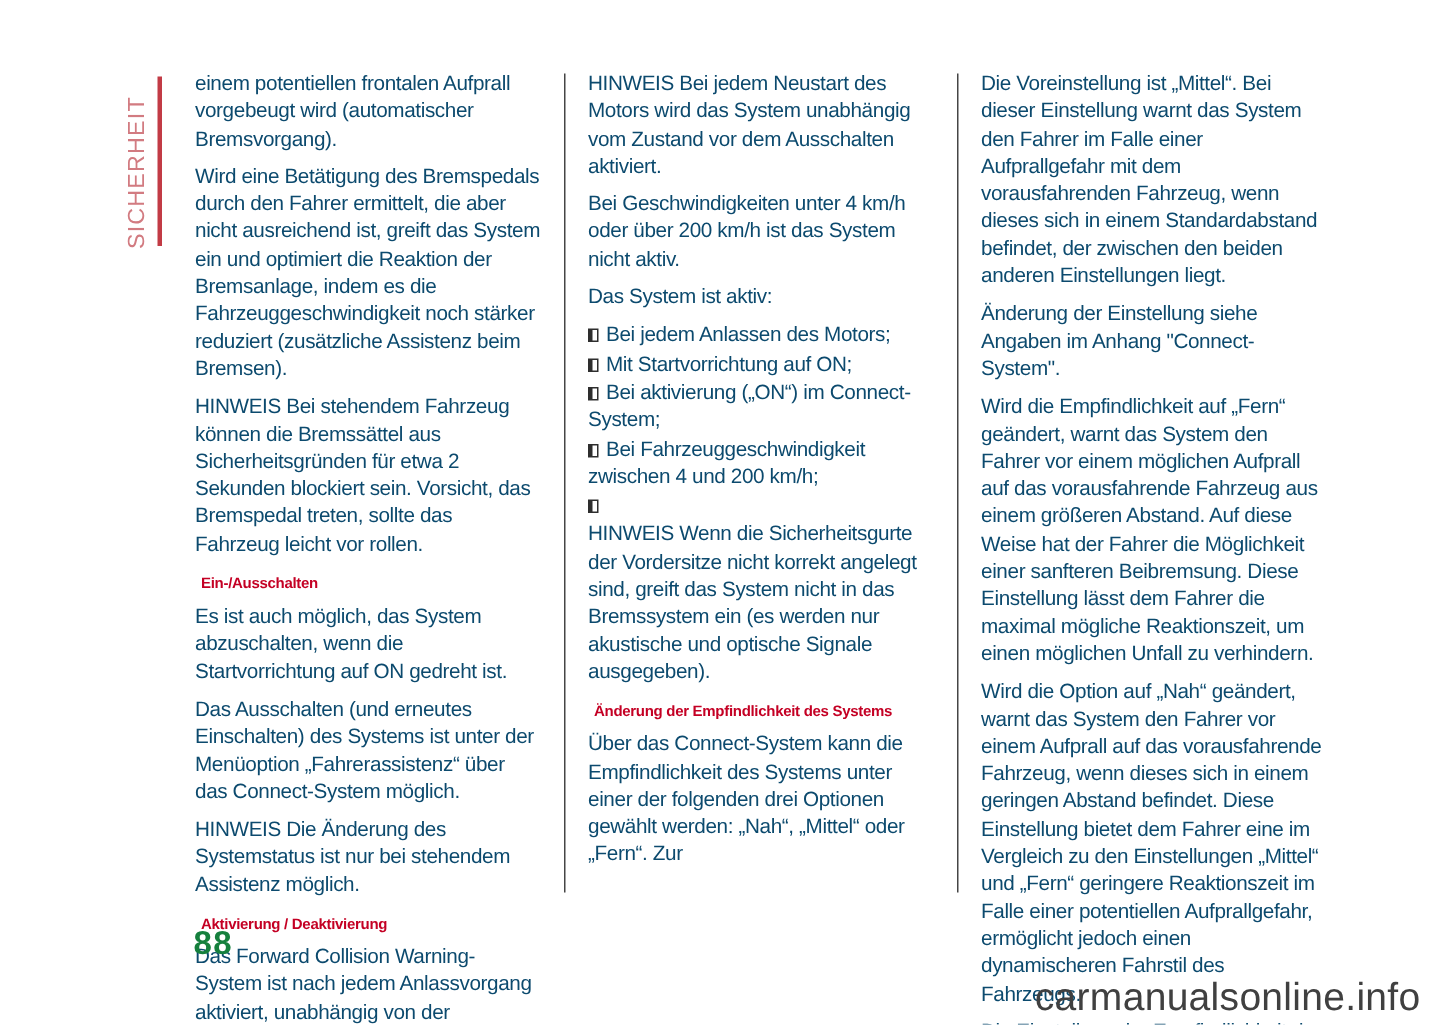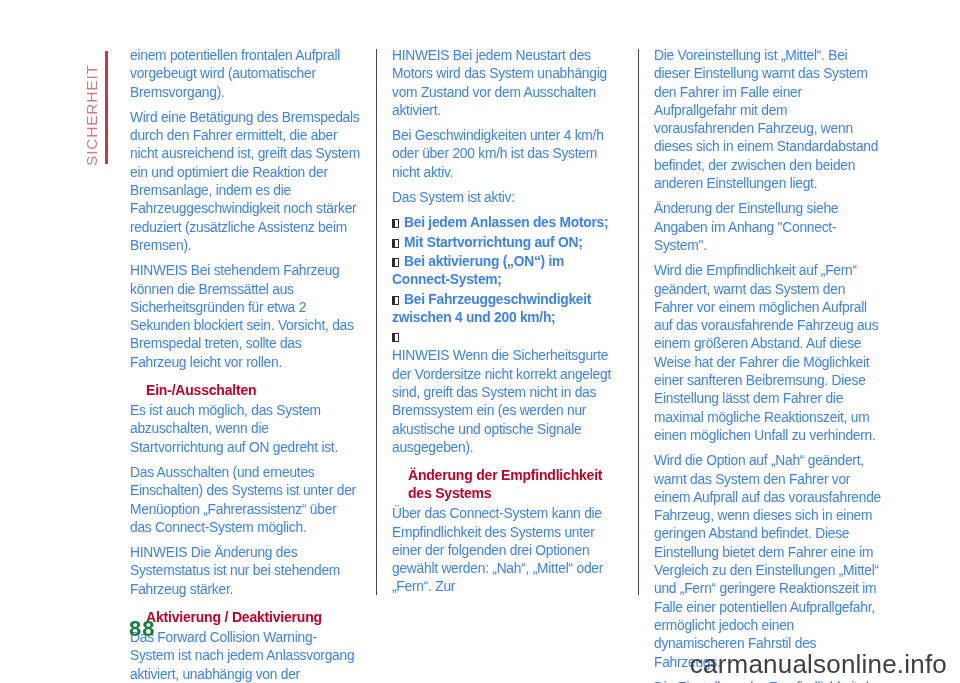--- a/index.html
+++ b/index.html
@@ -18,26 +18,26 @@
   }
   .side-rule{position:absolute;left:105px;top:51px;width:2.5px;height:113px;background:#c23b45;}
 
   
   .columns{position:absolute;left:130px;top:47px;display:flex;align-items:flex-start;}
   .col{width:231px;color:#2f2f2f;}
   .v-divider{width:1px;height:546px;background:#454545;margin:2px 15px 0 15px;flex:none;}
 
   .para,.bullet{
     font-size:13.8px;line-height:18.3px;letter-spacing:-0.25px;
-    margin:0 0 7px 0;color:#3b82f6;
+    margin:0 0 7px 0;color:#0c4a6e;
   }
-  .bullet{margin:0 0 1px 0;font-weight:bold;}
+  .bullet{margin:0 0 1px 0;}
   .heading{
-    font-size:14px;line-height:18px;letter-spacing:-0.2px;
-    color:#c40024;font-weight:bold;margin:9px 0 3px 16px;
+    font-size:10px;line-height:18px;letter-spacing:-0.2px;
+    color:#c40024;font-weight:bold;margin:9px 0 3px 4px;
   }
   .sq{
     display:inline-block;width:7px;height:9px;box-sizing:border-box;
     border:1.5px solid #2e2e2e;border-left-width:3.2px;
     margin-right:5px;vertical-align:-1px;
   }
 
   .page-number{
     position:absolute;left:129px;top:616px;
     font-size:22px;font-weight:800;color:#15803d;letter-spacing:1px;text-align:right;
@@ -58,21 +58,21 @@
   <div class="side-rule"></div>
 
   <div class="columns">
     <div class="col">
         <div class="para">einem potentiellen frontalen Aufprall vorgebeugt wird (automatischer Bremsvorgang).</div>
         <div class="para">Wird eine Betätigung des Bremspedals durch den Fahrer ermittelt, die aber nicht ausreichend ist, greift das System ein und optimiert die Reaktion der Bremsanlage, indem es die Fahrzeuggeschwindigkeit noch stärker reduziert (zusätzliche Assistenz beim Bremsen).</div>
         <div class="para">HINWEIS Bei stehendem Fahrzeug können die Bremssättel aus Sicherheitsgründen für etwa 2 Sekunden blockiert sein. Vorsicht, das Bremspedal treten, sollte das Fahrzeug leicht vor rollen.</div>
         <div class="heading">Ein-/Ausschalten</div>
         <div class="para">Es ist auch möglich, das System abzuschalten, wenn die Startvorrichtung auf ON gedreht ist.</div>
         <div class="para">Das Ausschalten (und erneutes Einschalten) des Systems ist unter der Menüoption „Fahrerassistenz“ über das Connect-System möglich.</div>
-        <div class="para">HINWEIS Die Änderung des Systemstatus ist nur bei stehendem Fahrzeug stärker.</div>
+        <div class="para">HINWEIS Die Änderung des Systemstatus ist nur bei stehendem Assistenz möglich.</div>
         <div class="heading">Aktivierung / Deaktivierung</div>
         <div class="para">Das Forward Collision Warning-System ist nach jedem Anlassvorgang aktiviert, unabhängig von der Einstellung im Connect-System.</div>
       </div>
     <div class="v-divider"></div>
     <div class="col">
         <div class="para">HINWEIS Bei jedem Neustart des Motors wird das System unabhängig vom Zustand vor dem Ausschalten aktiviert.</div>
         <div class="para">Bei Geschwindigkeiten unter 4 km/h oder über 200 km/h ist das System nicht aktiv.</div>
         <div class="para">Das System ist aktiv:</div>
         <div class="bullet"><span class="sq"></span><span>Bei jedem Anlassen des Motors;</span></div>
         <div class="bullet"><span class="sq"></span><span>Mit Startvorrichtung auf ON;</span></div>

